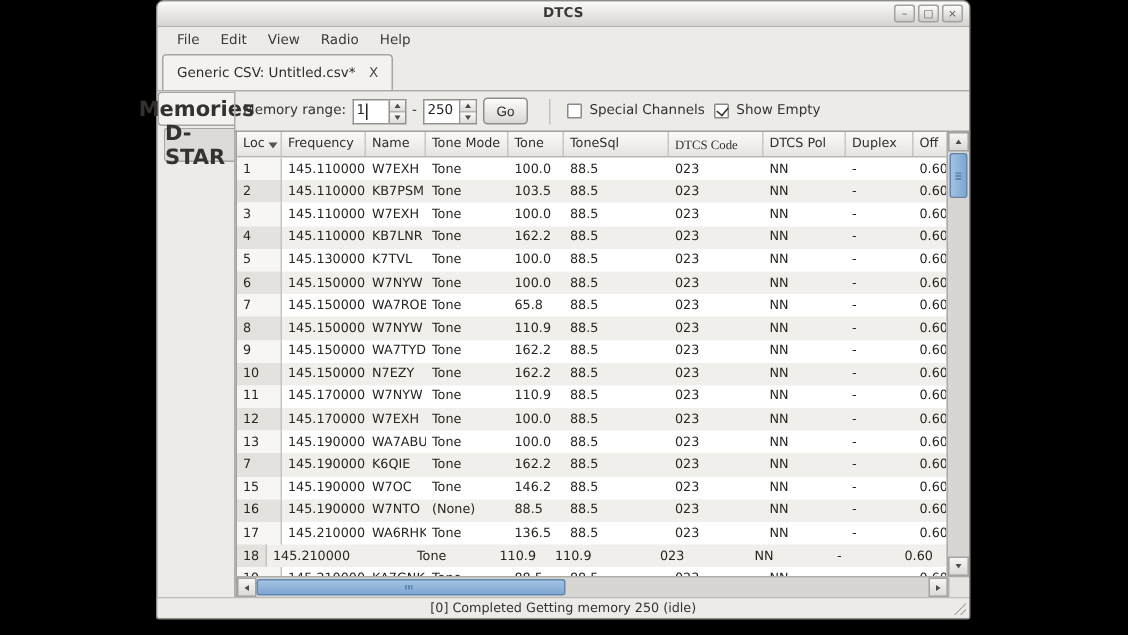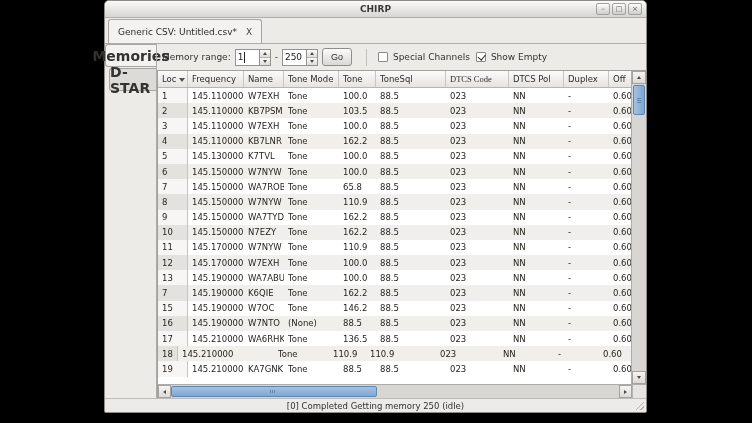--- a/index.html
+++ b/index.html
@@ -113,28 +113,35 @@
   .resize-grip { position:absolute; right:2px; bottom:2px; width:9px; height:9px;
                  background:repeating-linear-gradient(-45deg,transparent 0 2px,#b6b4b0 2px 3px);
                  clip-path:polygon(100% 0,100% 100%,0 100%); }
 </style>
 </head>
 <body>
 
 <div class="window">
 
   <div class="titlebar">
-    <span class="title">CHIRP</span>
+    <span class="title">DTCS</span>
     <div class="win-buttons">
         <div class="win-btn">–</div>
         <div class="win-btn">□</div>
         <div class="win-btn">×</div>
       </div>
   </div>
 
+  <div class="menubar">
+      <div class="menu-item">File</div>
+      <div class="menu-item">Edit</div>
+      <div class="menu-item">View</div>
+      <div class="menu-item">Radio</div>
+      <div class="menu-item">Help</div>
+    </div>
 
   <div class="tabbar">
     <div class="doc-tab">
       <span>Generic CSV: Untitled.csv*</span>
       <span class="tab-close">X</span>
     </div>
   </div>
 
   <div class="content">
     <div class="side-panel">

